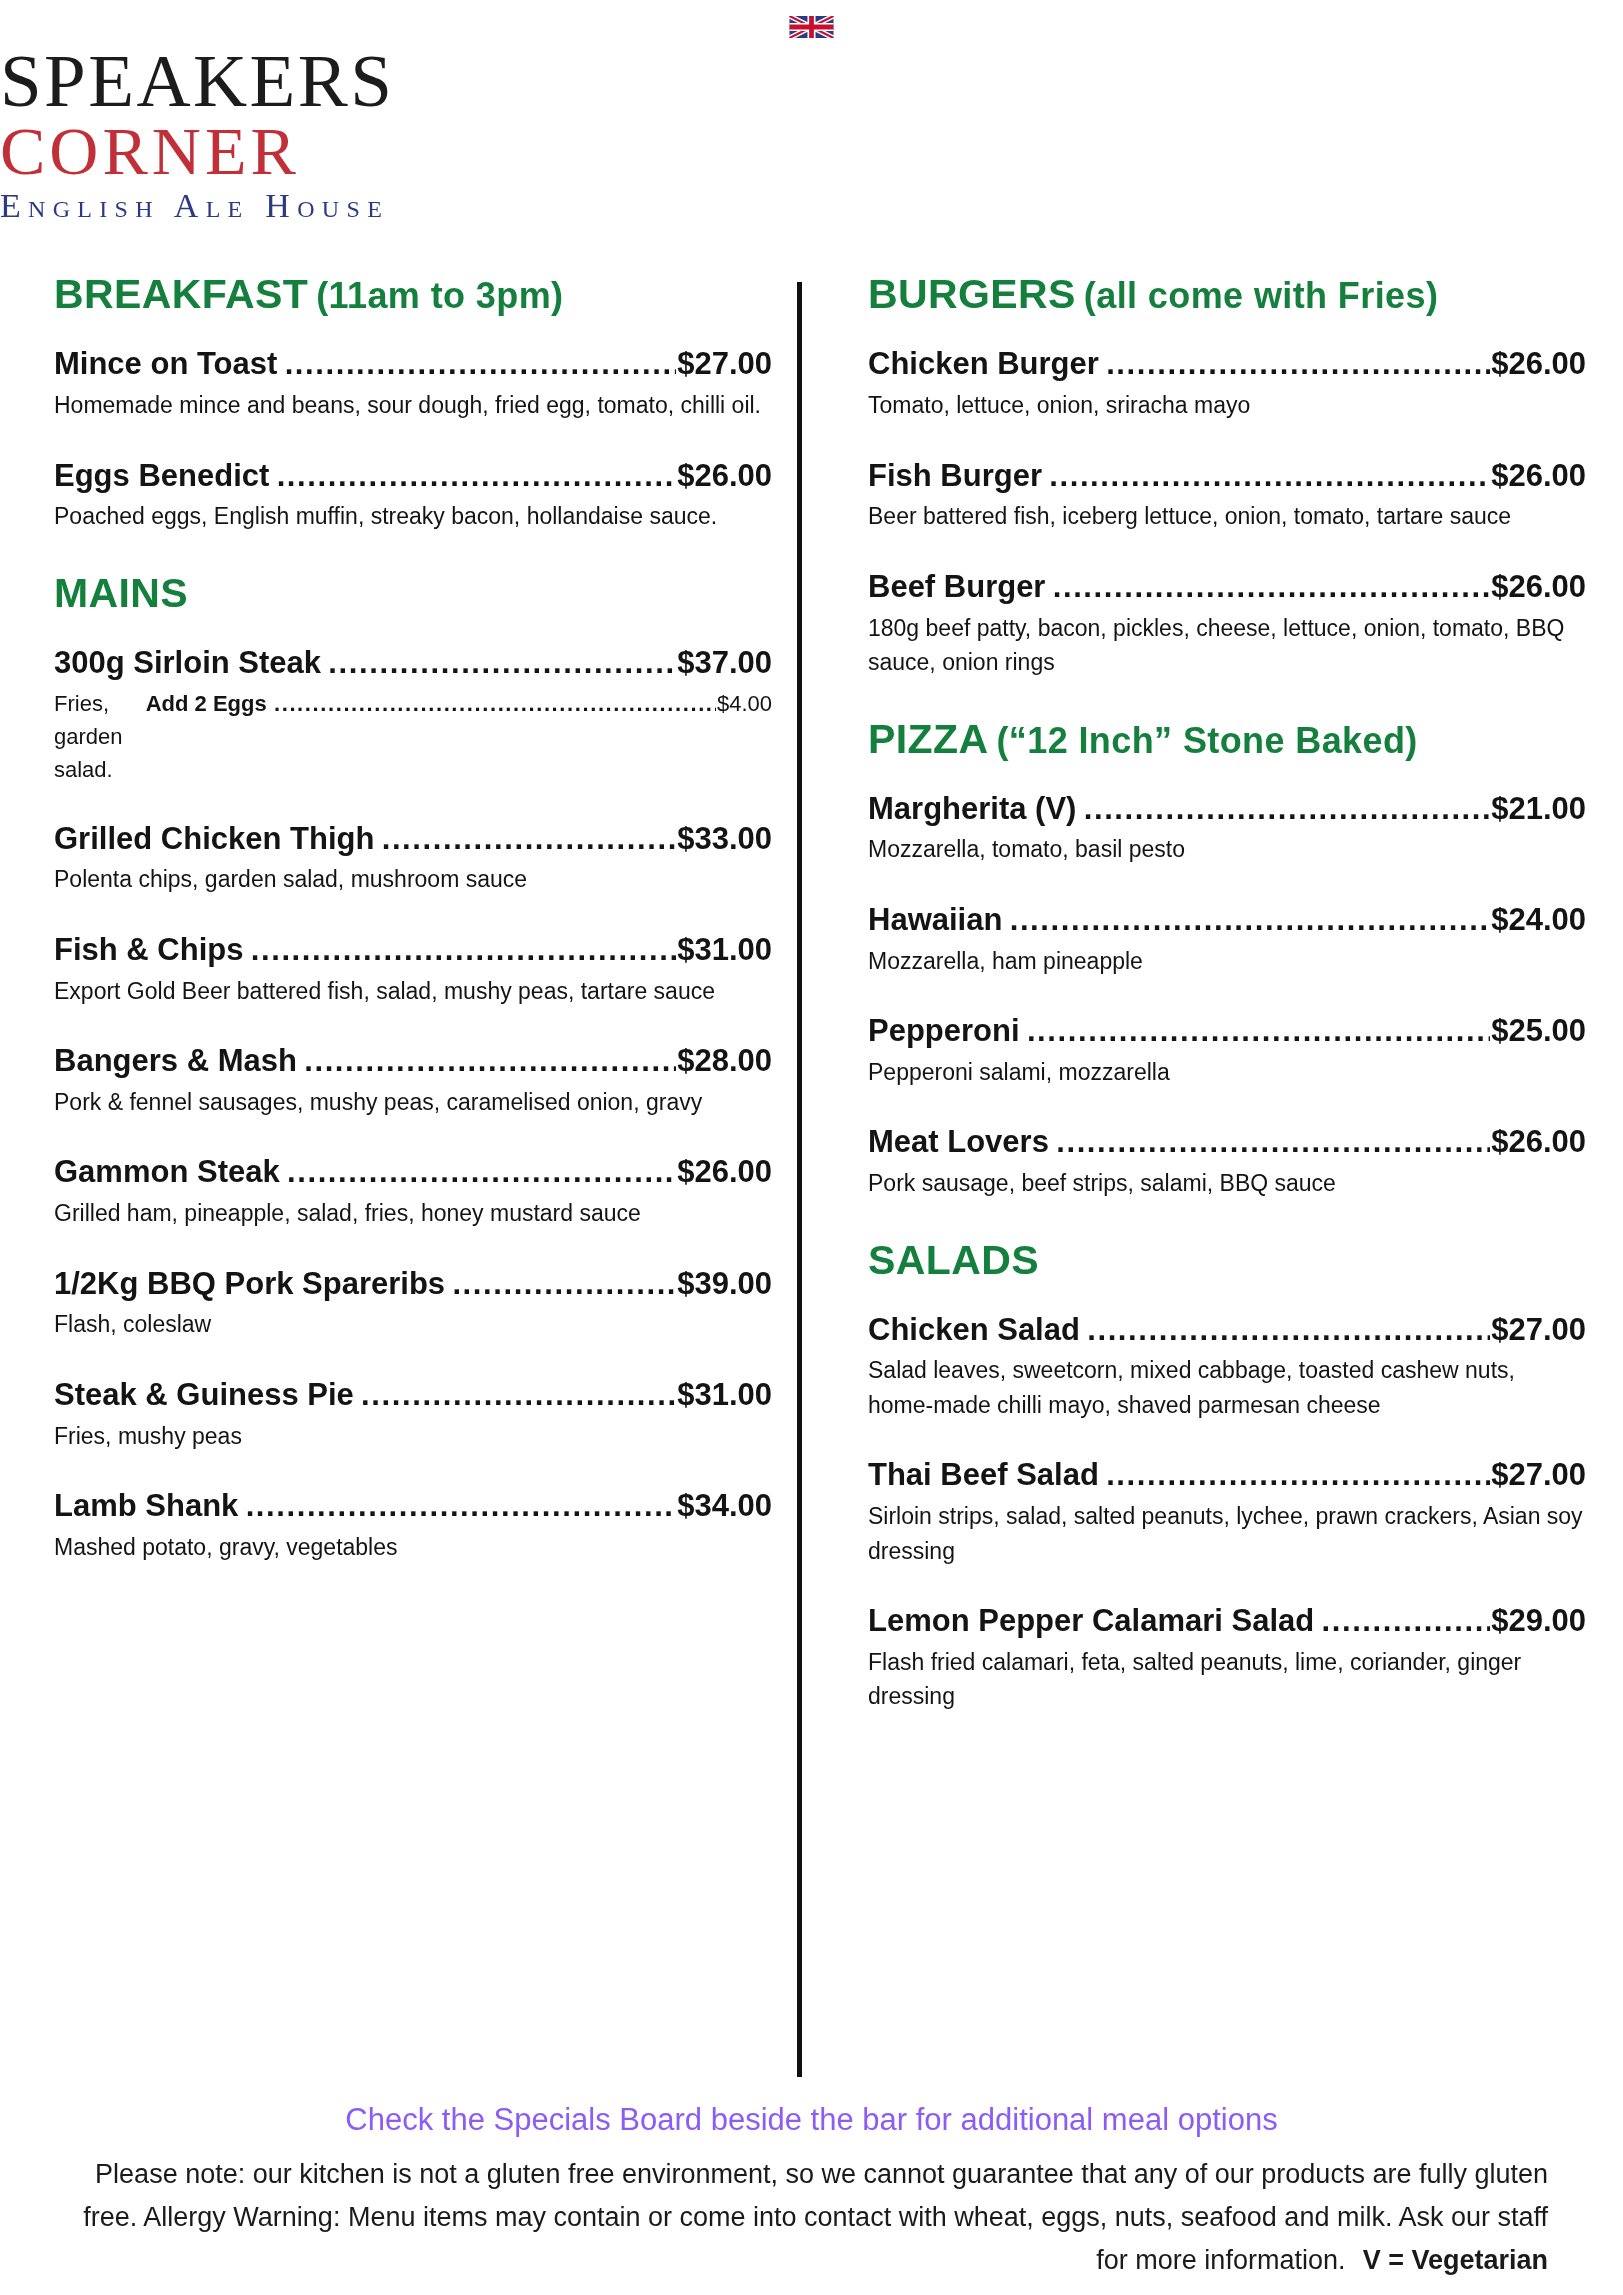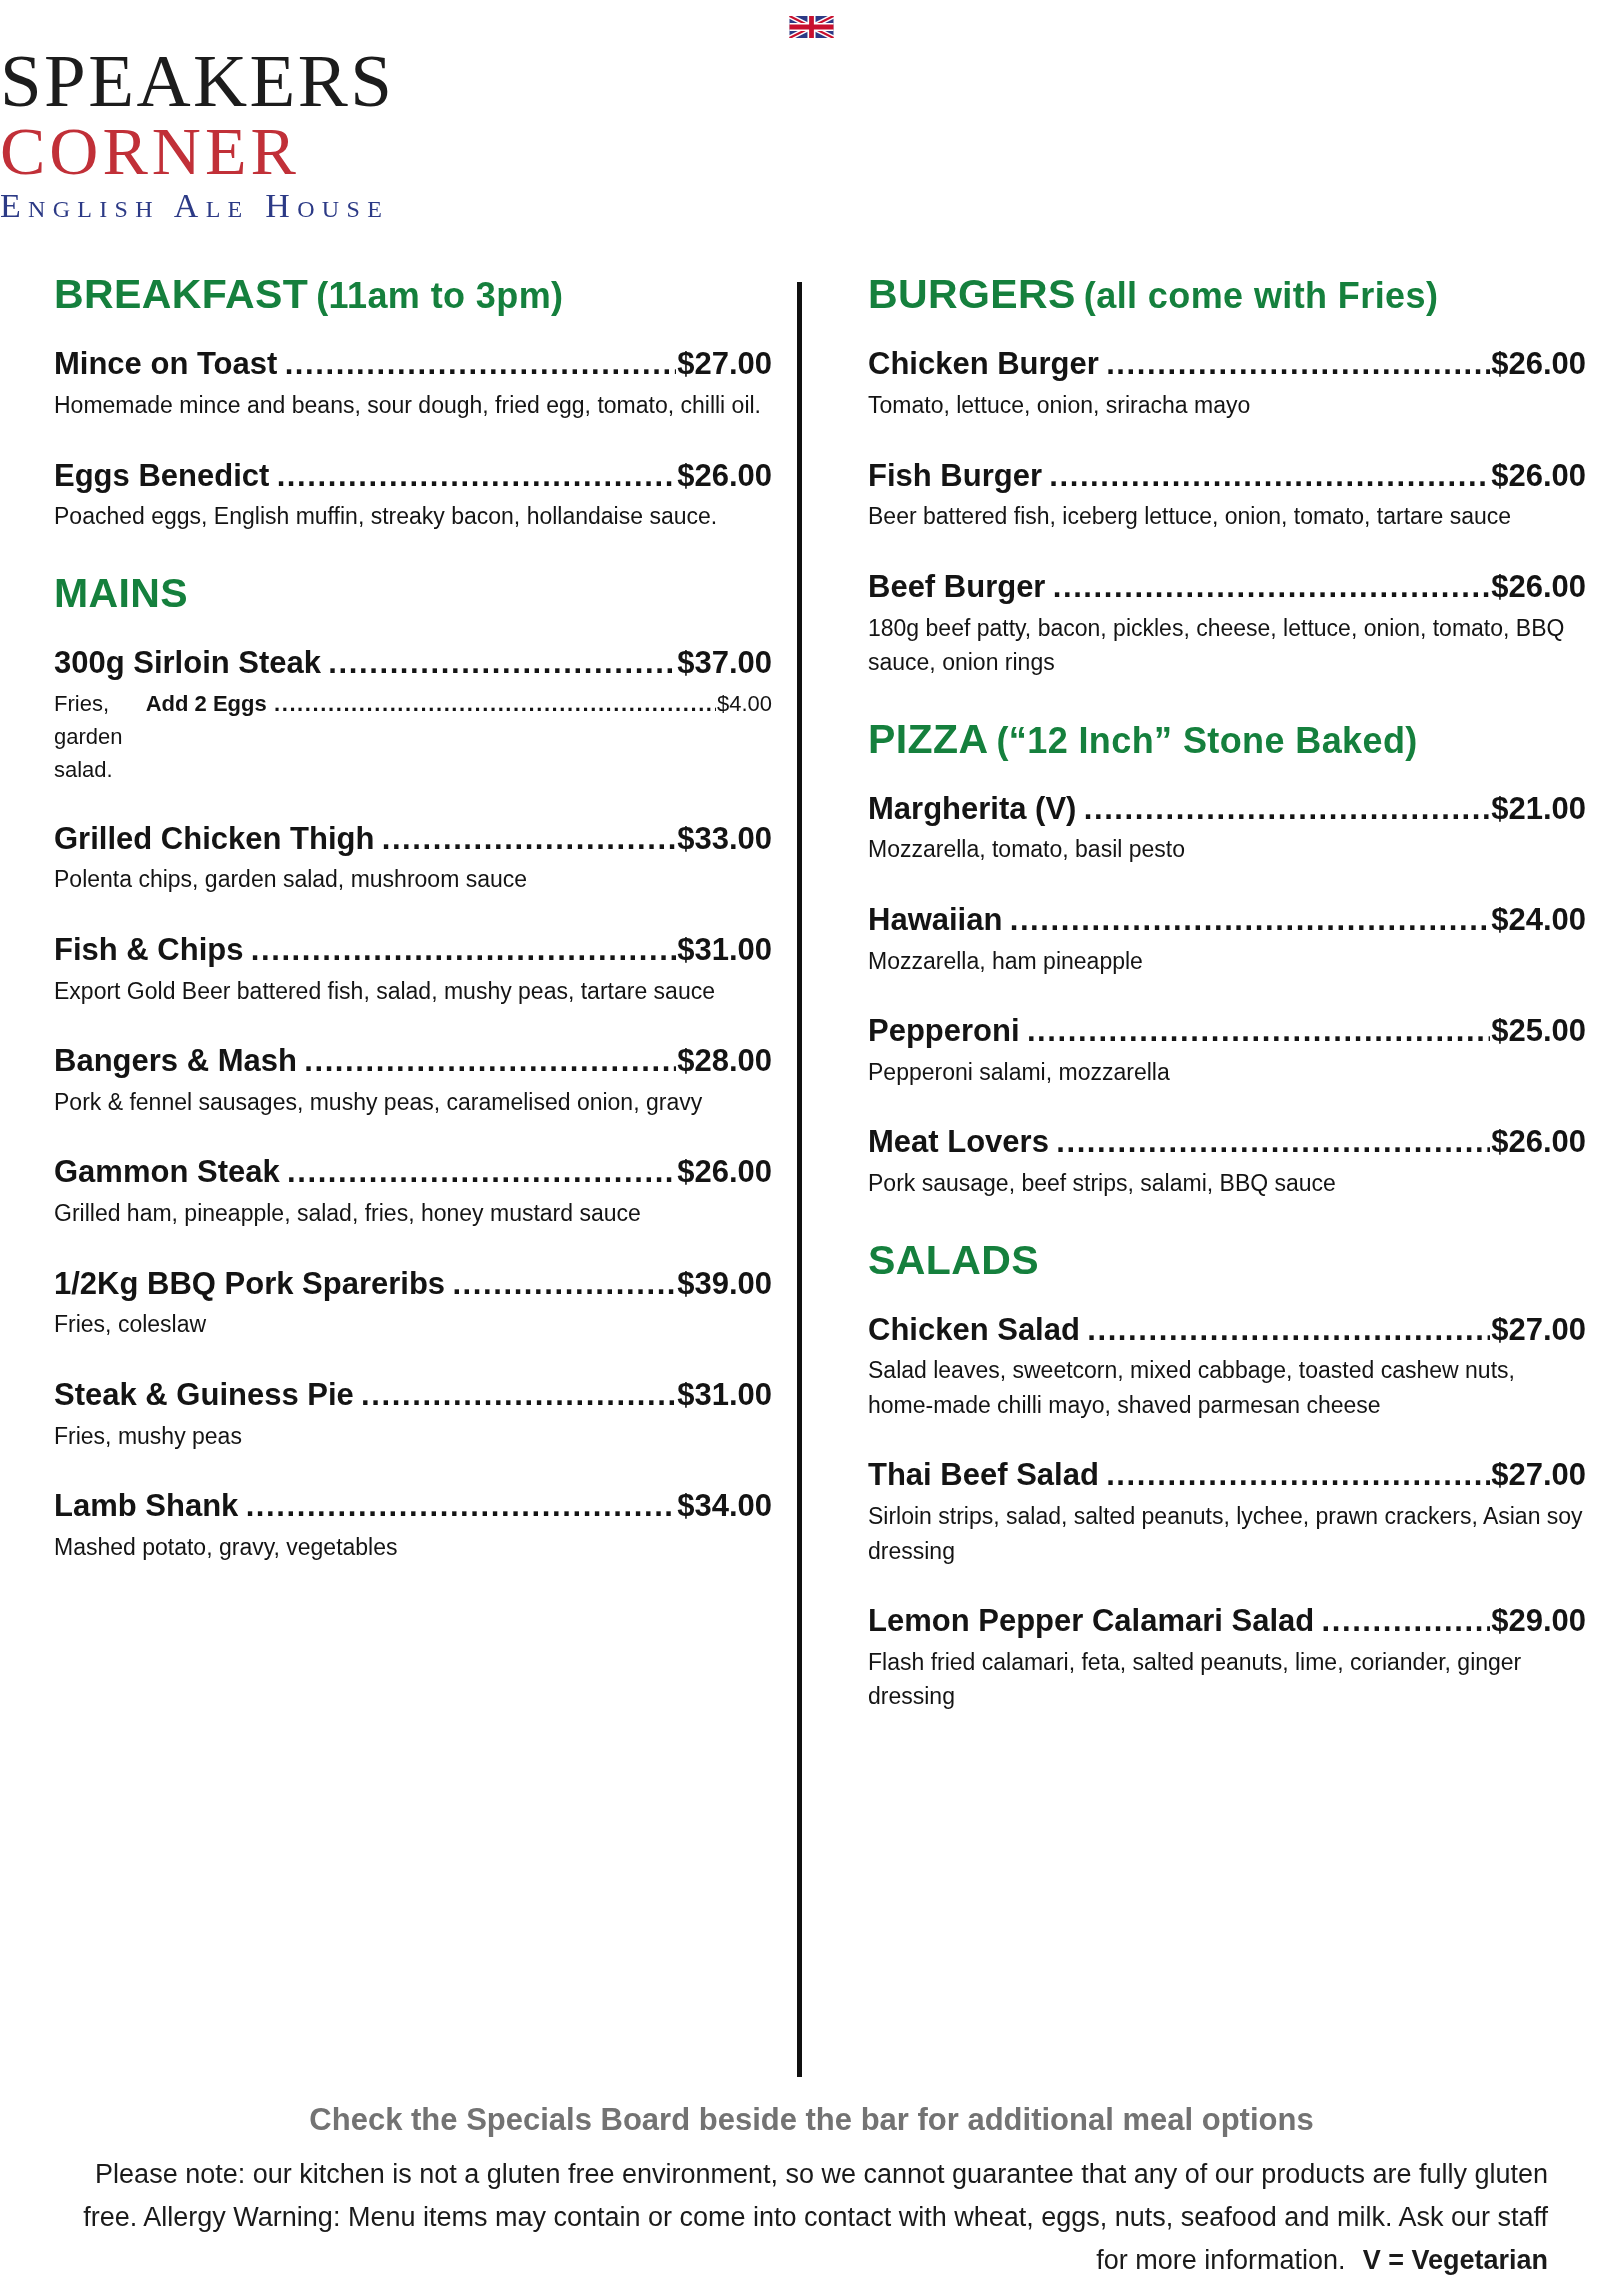--- a/index.html
+++ b/index.html
@@ -70,21 +70,21 @@
   }
   .price { white-space:nowrap; }
   .desc { font-size:23px; font-weight:normal; line-height:1.5; margin-top:4px; }
   .desc-row { display:flex; align-items:baseline; font-size:22px; font-weight:normal; line-height:1.5; margin-top:4px; }
   .desc-row .addon { white-space:nowrap; margin-left:9.7px; font-weight:bold; }
 
   
   .footer { position:absolute; left:0; right:0; top:2101px; }
   .specials {
     text-align:center;
-    color:#737373; font-weight:bold;
+    color:#8b5cf6; font-weight:normal;
     font-size:31px; line-height:1.2;
   }
   .note {
     padding:14.6px 75px 0 77px;
     font-size:27px; line-height:1.6;
     color:#1a1a1a;
     text-align:right;
   }
   .note .legend { margin-left:9.7px; font-weight:bold; }
 </style>
@@ -171,21 +171,21 @@
             <span class="price">$26.00</span>
           </div>
           <p class="desc">Grilled ham, pineapple, salad, fries, honey mustard sauce</p>
         </div>
         <div class="item">
           <div class="row">
             <span class="iname">1/2Kg BBQ Pork Spareribs</span>
             <span class="leader"></span>
             <span class="price">$39.00</span>
           </div>
-          <p class="desc">Fries, coleslaw</p>
+          <p class="desc">Flash, coleslaw</p>
         </div>
         <div class="item">
           <div class="row">
             <span class="iname">Steak &amp; Guiness Pie</span>
             <span class="leader"></span>
             <span class="price">$31.00</span>
           </div>
           <p class="desc">Fries, mushy peas</p>
         </div>
         <div class="item">

